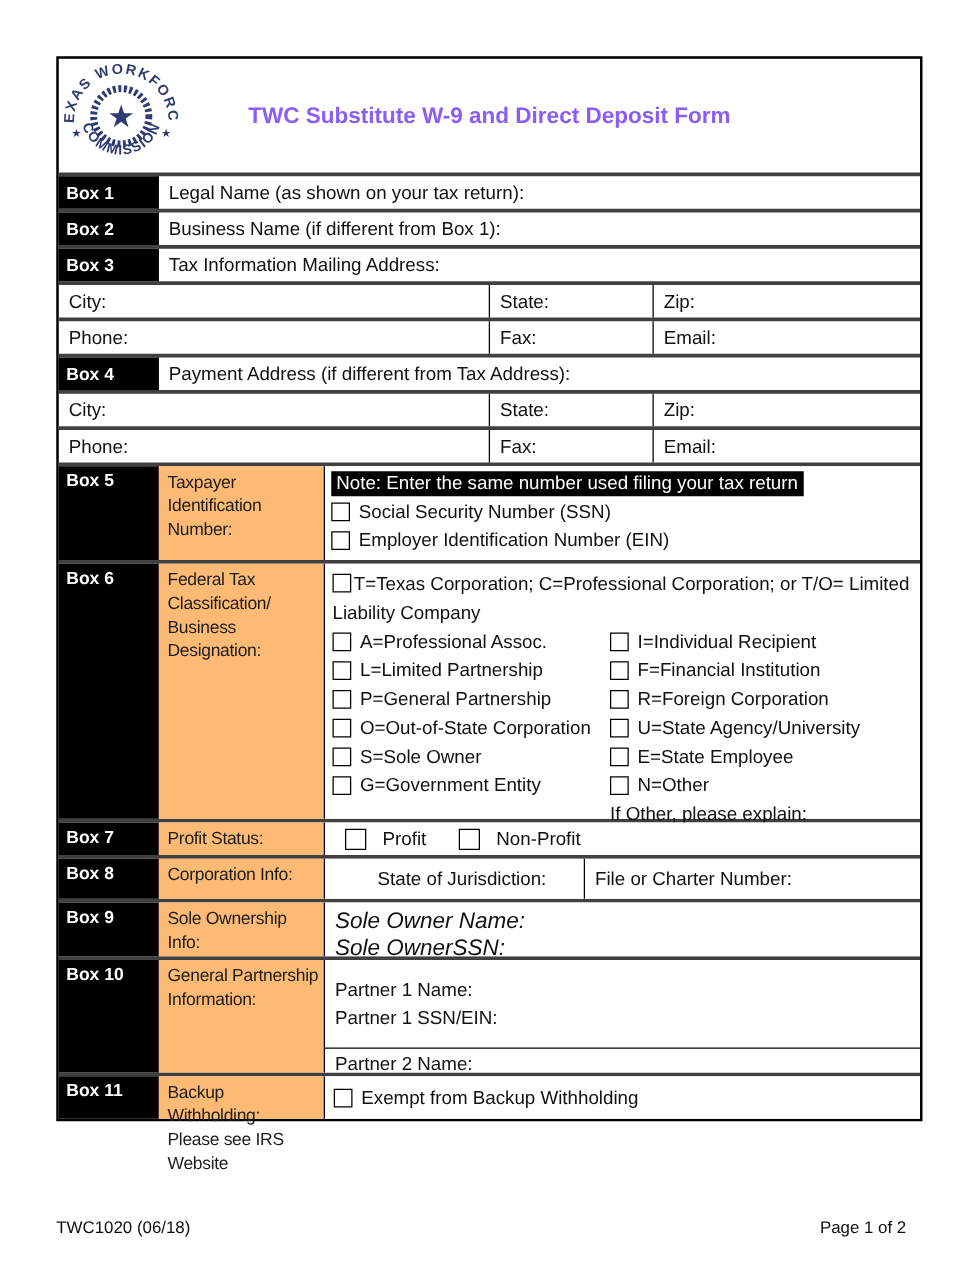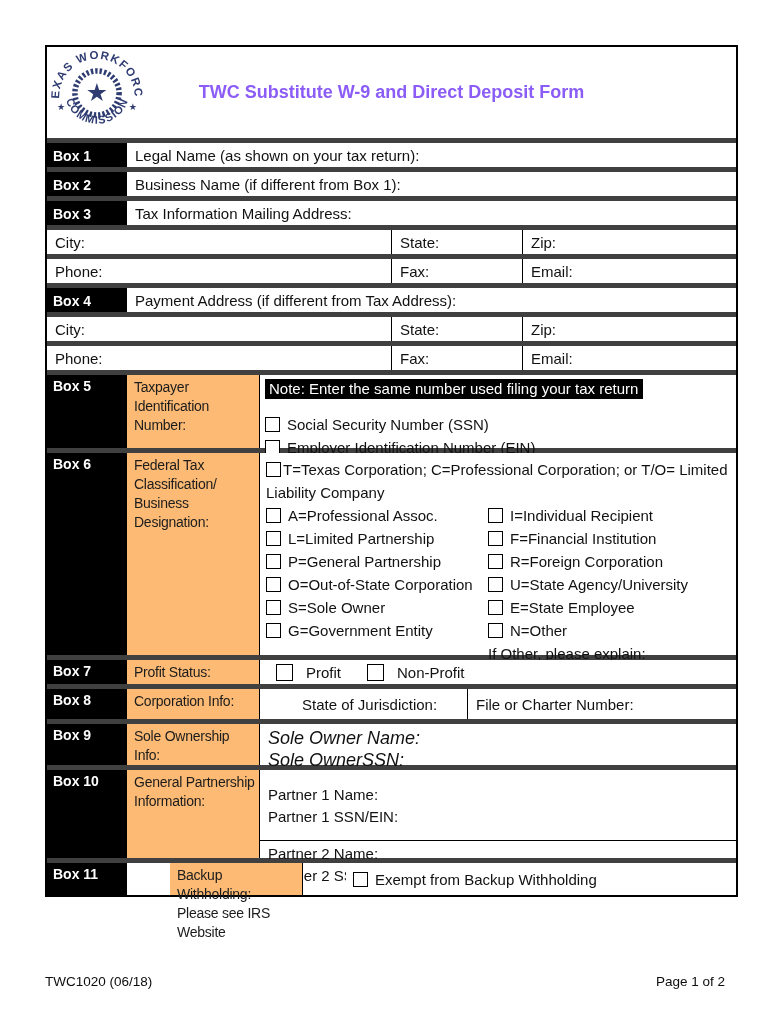--- a/index.html
+++ b/index.html
@@ -7,21 +7,21 @@
   body {
     width:770px; height:1024px; position:relative;
     font-family:"Liberation Sans", sans-serif; color:#111;
   }
   .page { position:absolute; inset:0; background:#fff; }
 
   .form-table {
     position:absolute; left:45px; top:45px; width:693px;
     border:2px solid #000; background:#fff;
   }
-  .row { display:flex; border-top:5px solid #404040; align-items:stretch; }
+  .row { display:flex; border-top:3px solid #404040; align-items:stretch; }
   .row:first-child { border-top:none; }
 
   
   .hdr { height:91px; position:relative; align-items:center; }
   .logo-wrap { width:100px; height:91px; display:flex; align-items:center; justify-content:center; }
   .title {
     position:absolute; left:0; right:0; text-align:center;
     font-size:18px; font-weight:bold; color:#8b5cf6; letter-spacing:0;
   }
 
@@ -53,21 +53,21 @@
     width:15px; height:15px; flex:none; display:inline-block;
     border:1.5px solid #000; background:#fff;
   }
   .opt { display:flex; align-items:center; gap:7px; height:23px; font-size:15px; }
 
   
   .r5 { height:78px; }
   .b5-content { padding:4px 6px 0 5px; }
   .note-bar {
     display:inline-block; background:#000; color:#fff;
-    font-size:15px; padding:1px 5px 2px 4px; margin-bottom:14px;
+    font-size:15px; padding:1px 5px 2px 4px; margin-bottom:1px;
   }
   
   .r6 { height:207px; }
   .b6-content { padding:5px 8px 0 6px; font-size:15px; }
   .b6-first { line-height:23px; }
   .b6-first .cb { vertical-align:-2px; margin-right:2px; }
   .b6-grid-row { display:flex; height:23px; }
   .b6-left { width:222px; flex:none; }
   .b6-other { margin-left:222px; height:23px; display:flex; align-items:center; font-size:15px; }
 
@@ -86,21 +86,21 @@
 
   
   .r9 { height:46px; }
   .lines-cell { padding:3px 4px 0 8px; font-size:18px; line-height:22px;font-style:italic; }
   .r10 { height:93px; }
   .b10-content { display:flex; flex-direction:column; }
   .b10-sub { height:46px; padding:2px 8px 0 8px; font-size:15px; line-height:22px;margin-top:12px; }
   .b10-sub + .b10-sub { border-top:1px solid #000; }
 
   
-  .r11 { height:37px;gap:43px; }
+  .r11 { height:37px; }
   .b11-content { display:flex; align-items:center; gap:7px; padding-left:7px; font-size:15px; }
 
   
   .footer {
     position:absolute; left:45px; right:45px; top:974px;
     display:flex; justify-content:space-between; font-size:13.5px; color:#0d0d0d;
   }
 </style>
 </head>
 <body>

